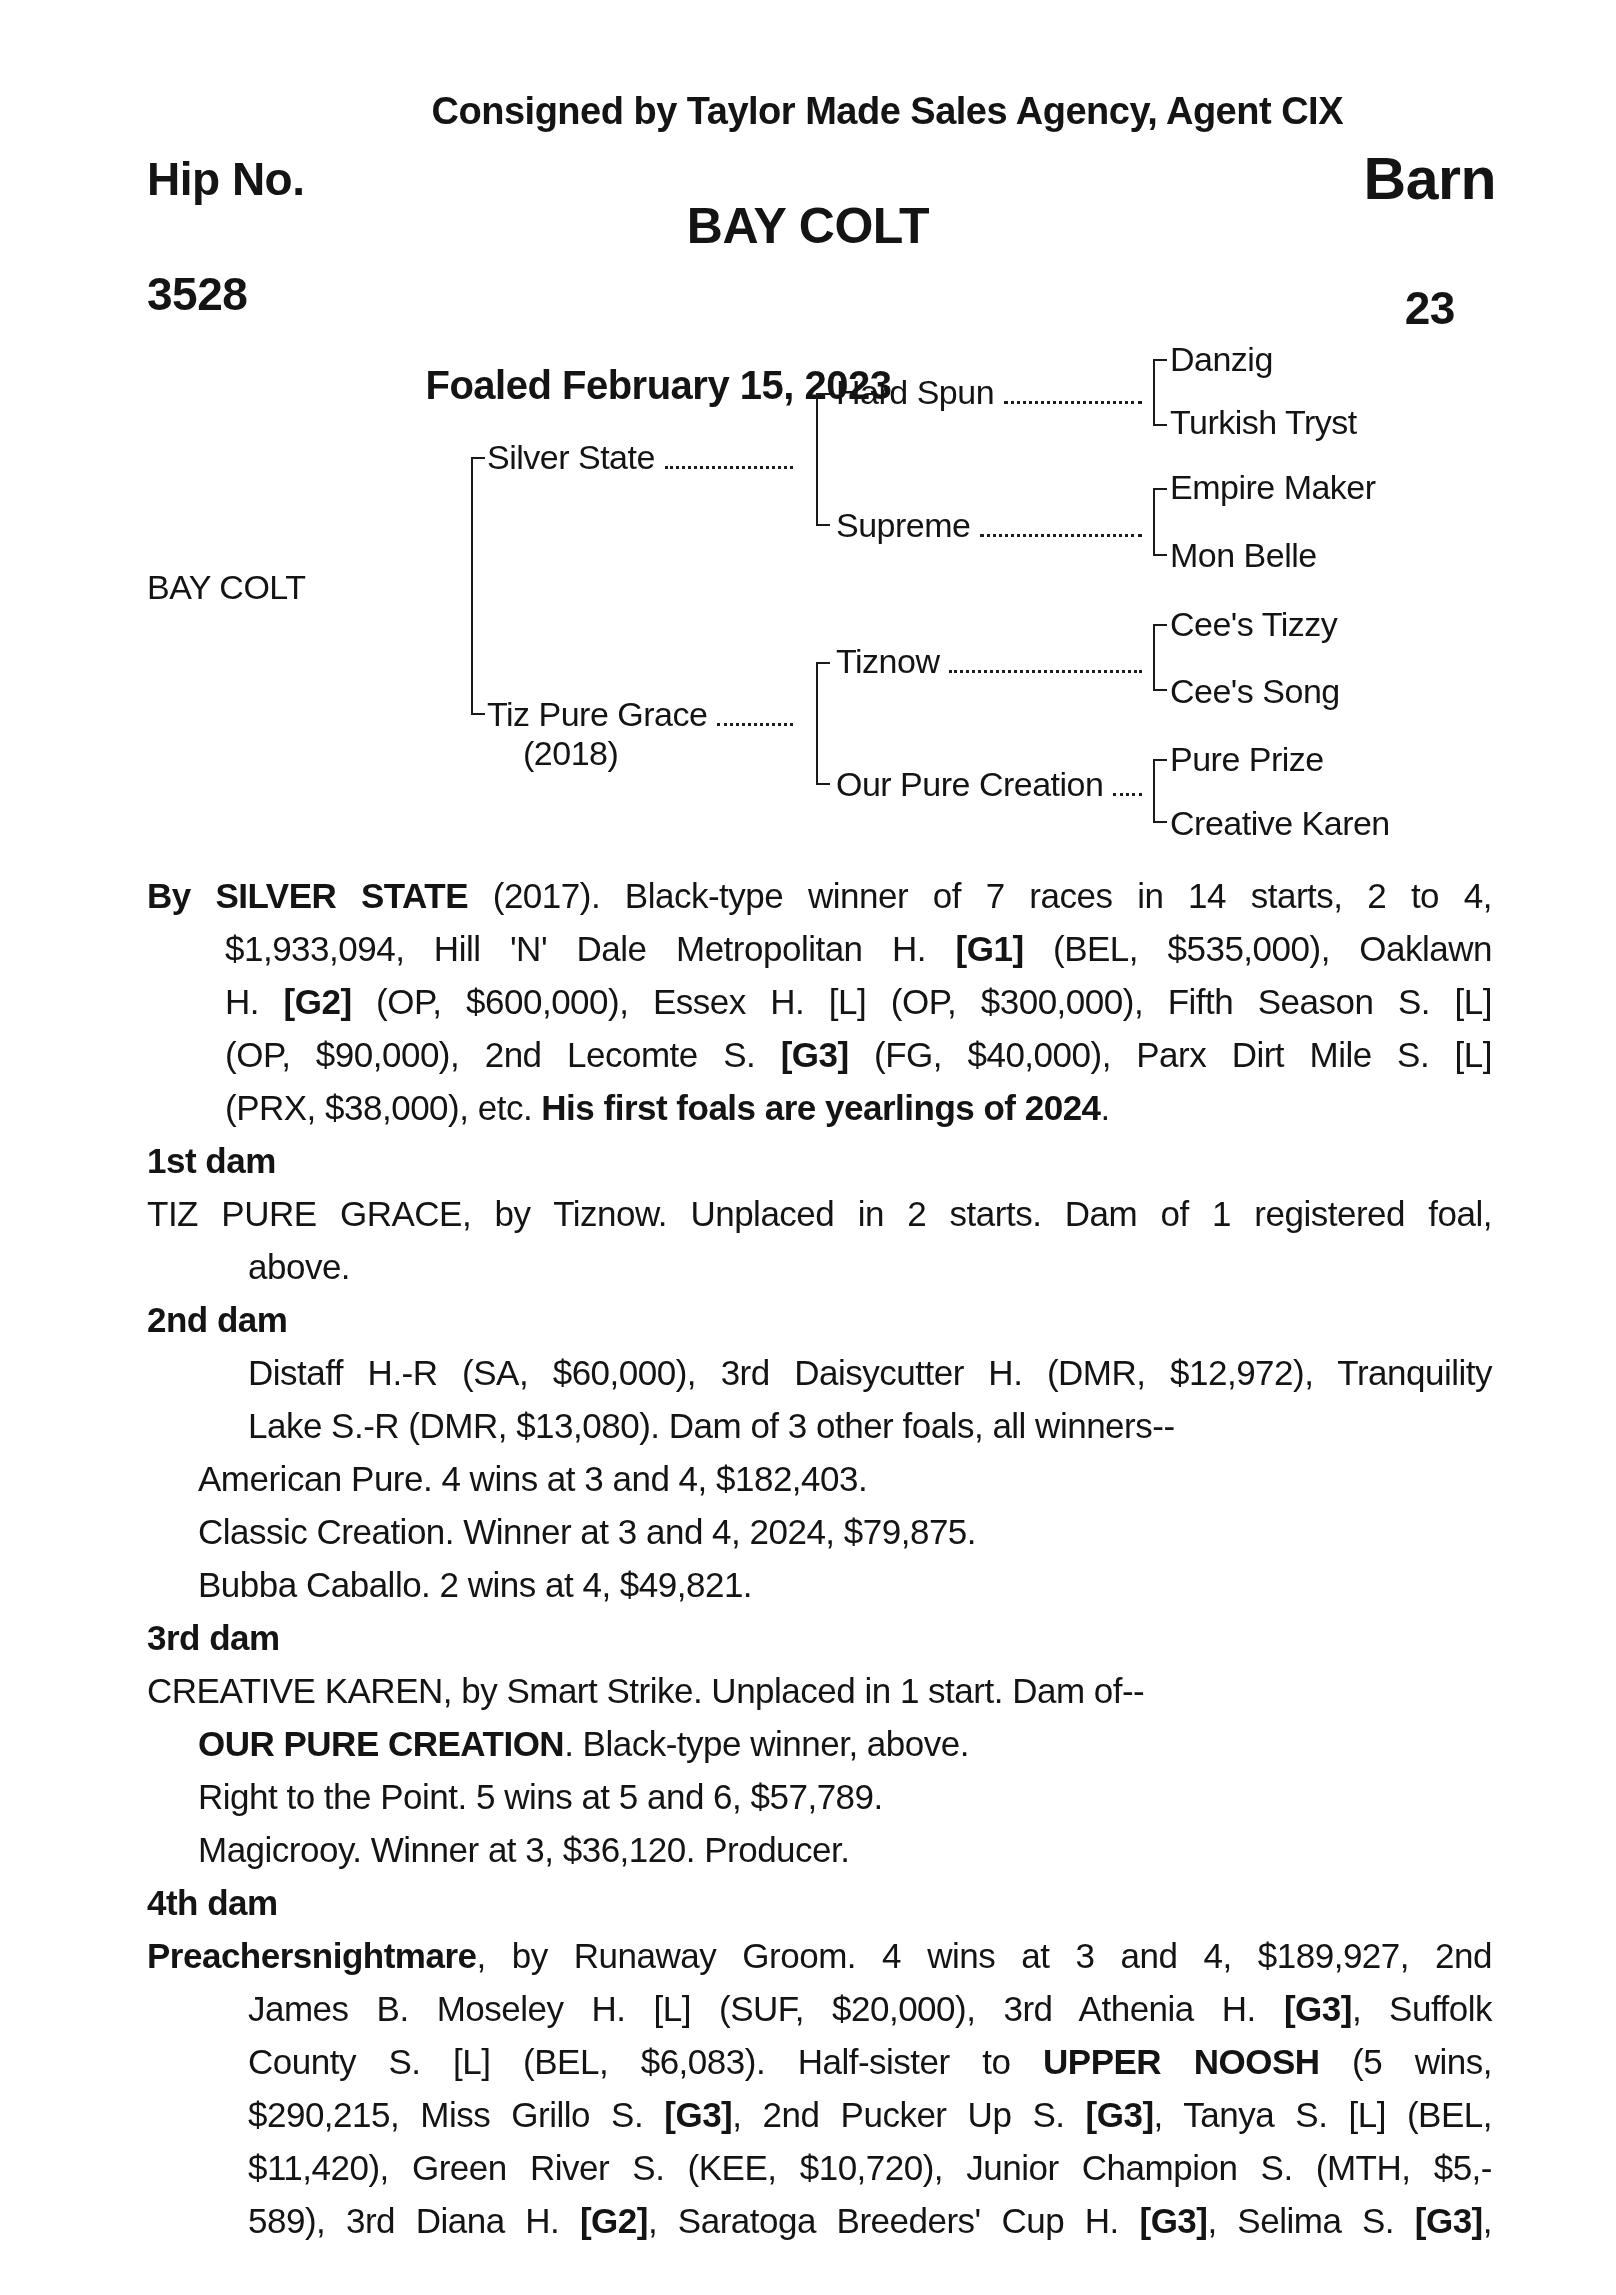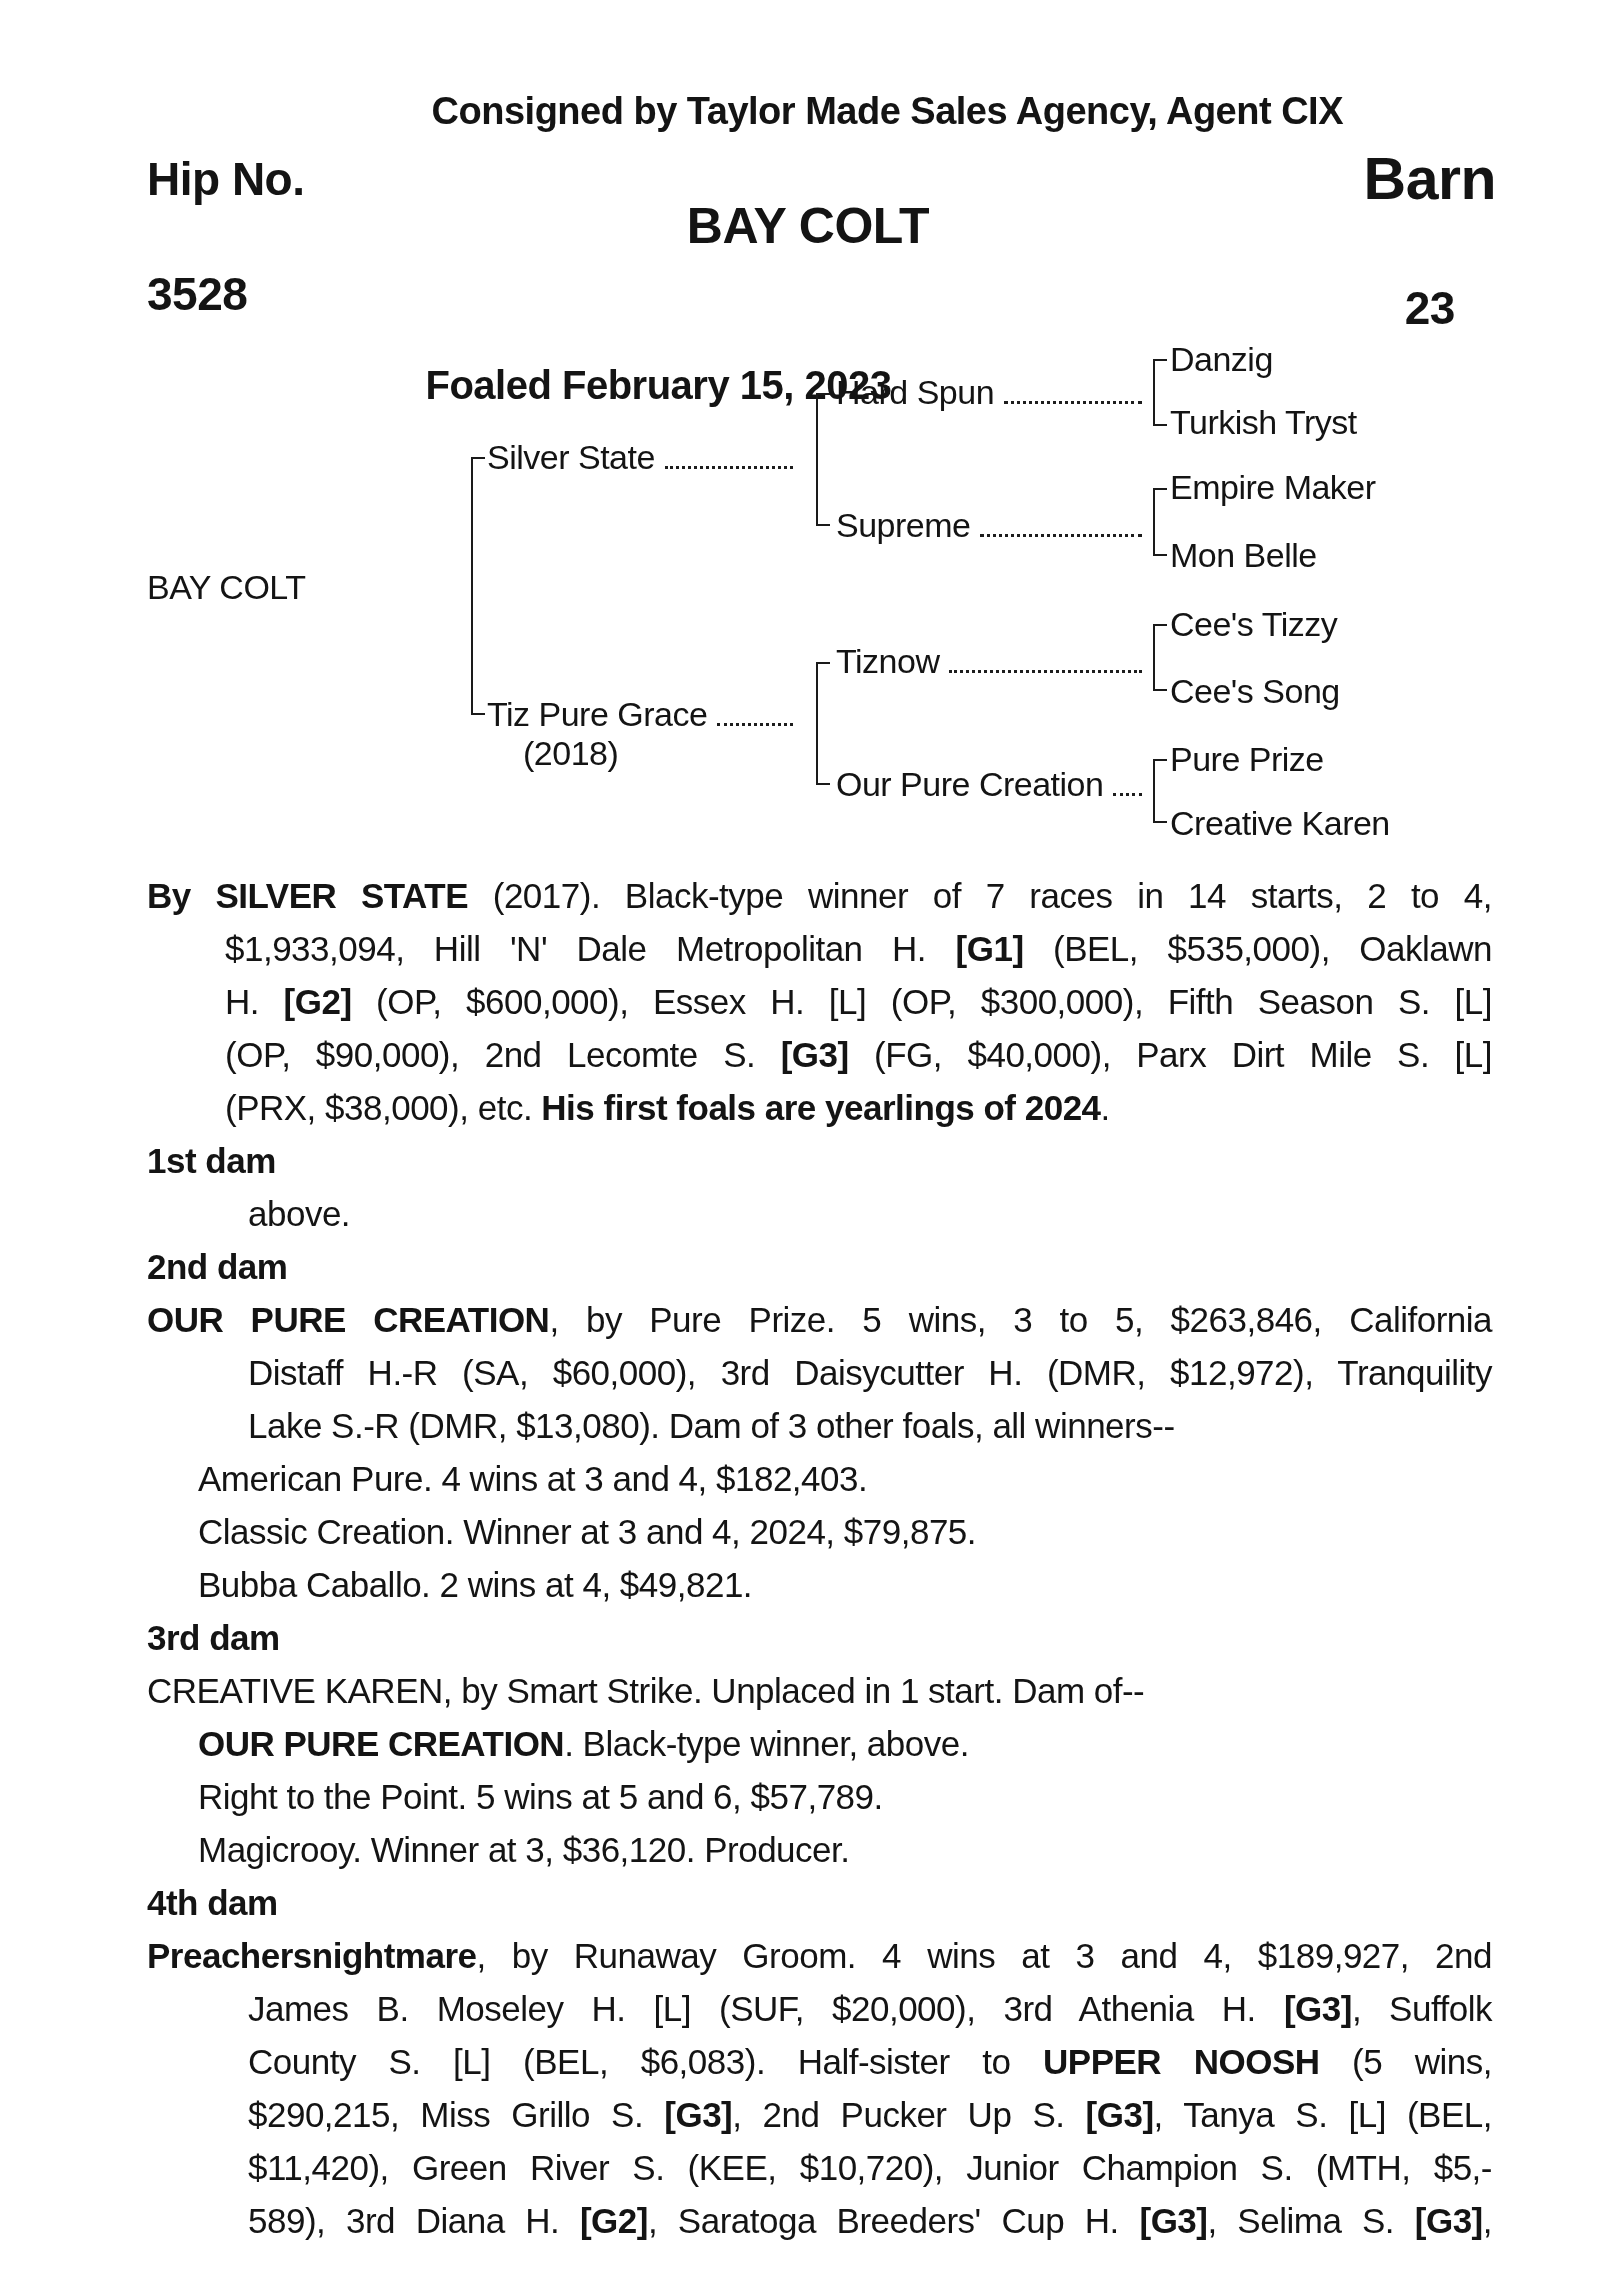--- a/index.html
+++ b/index.html
@@ -143,23 +143,23 @@
       <div class="bracket" style="left: 1153px; top: 759px; height: 64px;"></div>
     </div>
 
   <div id="bodytext">
       <div class="line ind-m j"><span class="bb">By SILVER STATE</span><span> (2017). Black-type winner of 7 races in 14 starts, 2 to 4,</span></div>
       <div class="line ind-h1 j"><span>$1,933,094, Hill 'N' Dale Metropolitan H. </span><span class="bb">[G1]</span><span> (BEL, $535,000), Oaklawn</span></div>
       <div class="line ind-h1 j"><span>H. </span><span class="bb">[G2]</span><span> (OP, $600,000), Essex H. [L] (OP, $300,000), Fifth Season S. [L]</span></div>
       <div class="line ind-h1 j"><span>(OP, $90,000), 2nd Lecomte S. </span><span class="bb">[G3]</span><span> (FG, $40,000), Parx Dirt Mile S. [L]</span></div>
       <div class="line ind-h1"><span>(PRX, $38,000), etc. </span><span class="bb">His first foals are yearlings of 2024</span><span>.</span></div>
       <div class="line ind-m"><span class="bb">1st dam</span></div>
+      <div class="line ind-m j"><span>TIZ PURE GRACE, by Tiznow. Unplaced in 2 starts. Dam of 1 registered foal,</span></div>
       <div class="line ind-h2"><span>above.</span></div>
       <div class="line ind-m"><span class="bb">2nd dam</span></div>
-      <div class="line ind-m j"><span class="bb">OUR PURE CREATION</span><span>, by Pure Prize. 5 wins, 3 to 5, $263,846, California</span></div>
       <div class="line ind-h2 j"><span>Distaff H.-R (SA, $60,000), 3rd Daisycutter H. (DMR, $12,972), Tranquility</span></div>
       <div class="line ind-h2"><span>Lake S.-R (DMR, $13,080). Dam of 3 other foals, all winners--</span></div>
       <div class="line ind-a"><span>American Pure. 4 wins at 3 and 4, $182,403.</span></div>
       <div class="line ind-a"><span>Classic Creation. Winner at 3 and 4, 2024, $79,875.</span></div>
       <div class="line ind-a"><span>Bubba Caballo. 2 wins at 4, $49,821.</span></div>
       <div class="line ind-m"><span class="bb">3rd dam</span></div>
       <div class="line ind-m"><span>CREATIVE KAREN, by Smart Strike. Unplaced in 1 start. Dam of--</span></div>
       <div class="line ind-a"><span class="bb">OUR PURE CREATION</span><span>. Black-type winner, above.</span></div>
       <div class="line ind-a"><span>Right to the Point. 5 wins at 5 and 6, $57,789.</span></div>
       <div class="line ind-a"><span>Magicrooy. Winner at 3, $36,120. Producer.</span></div>

